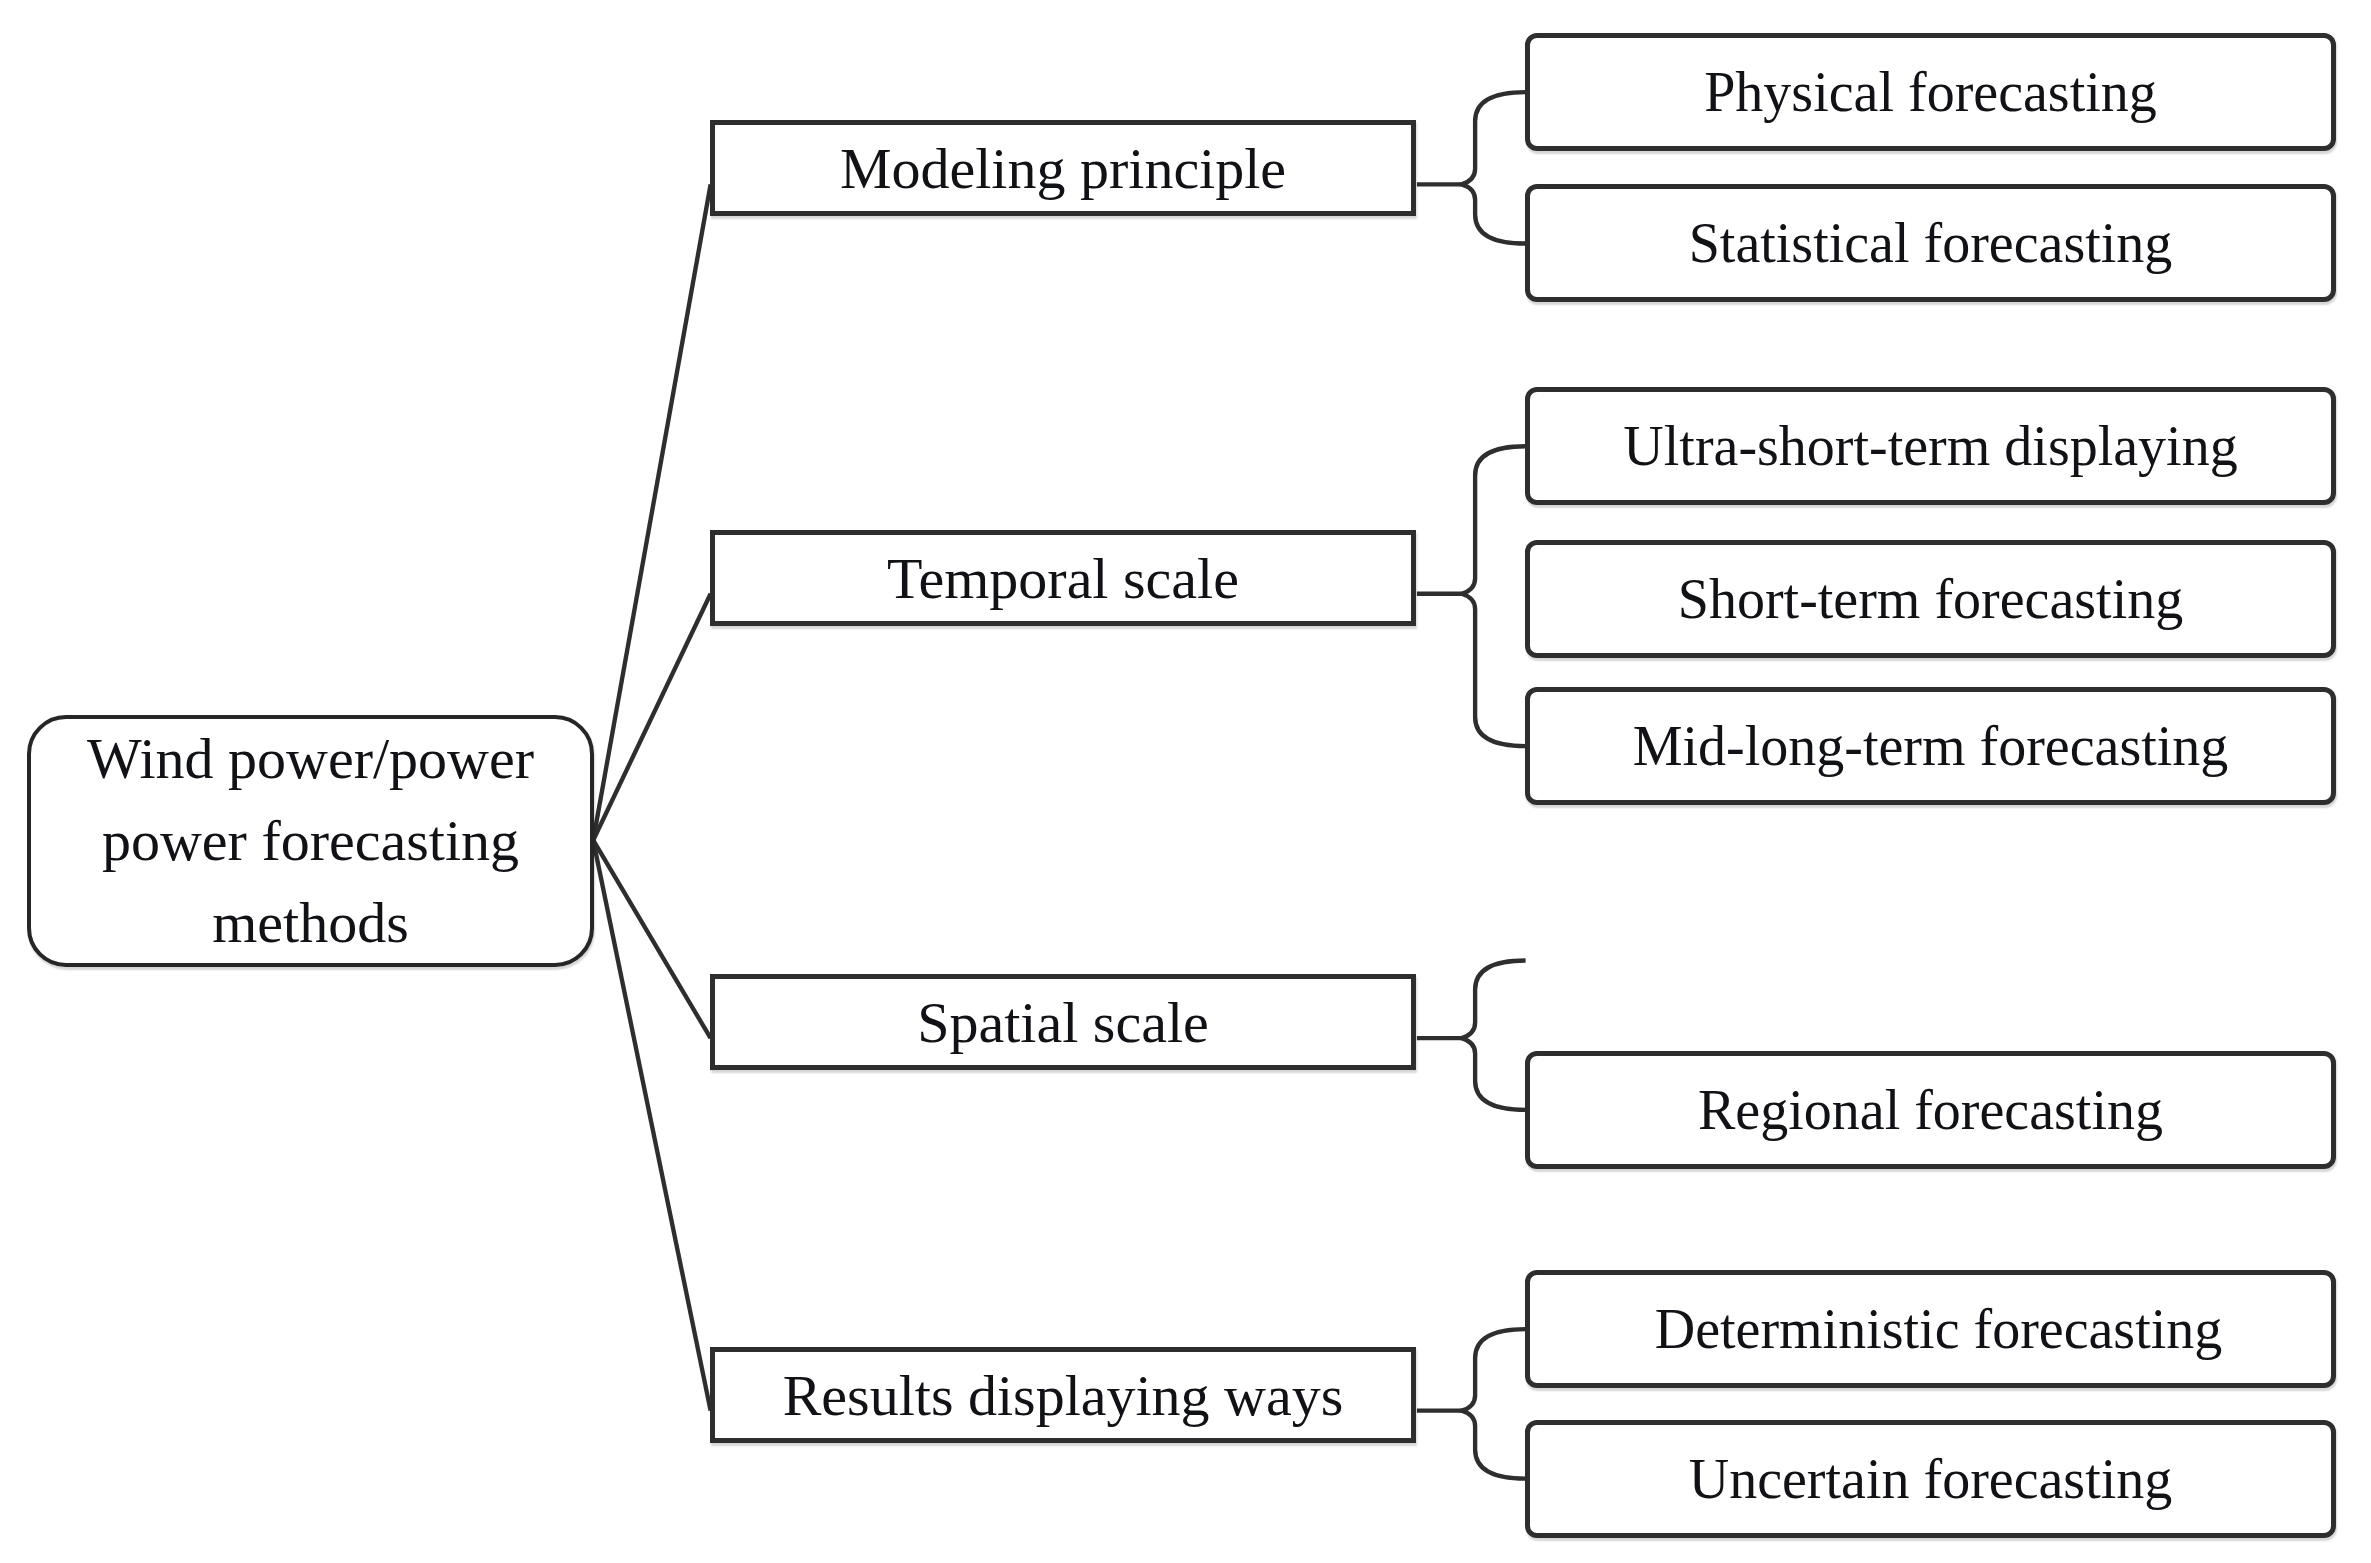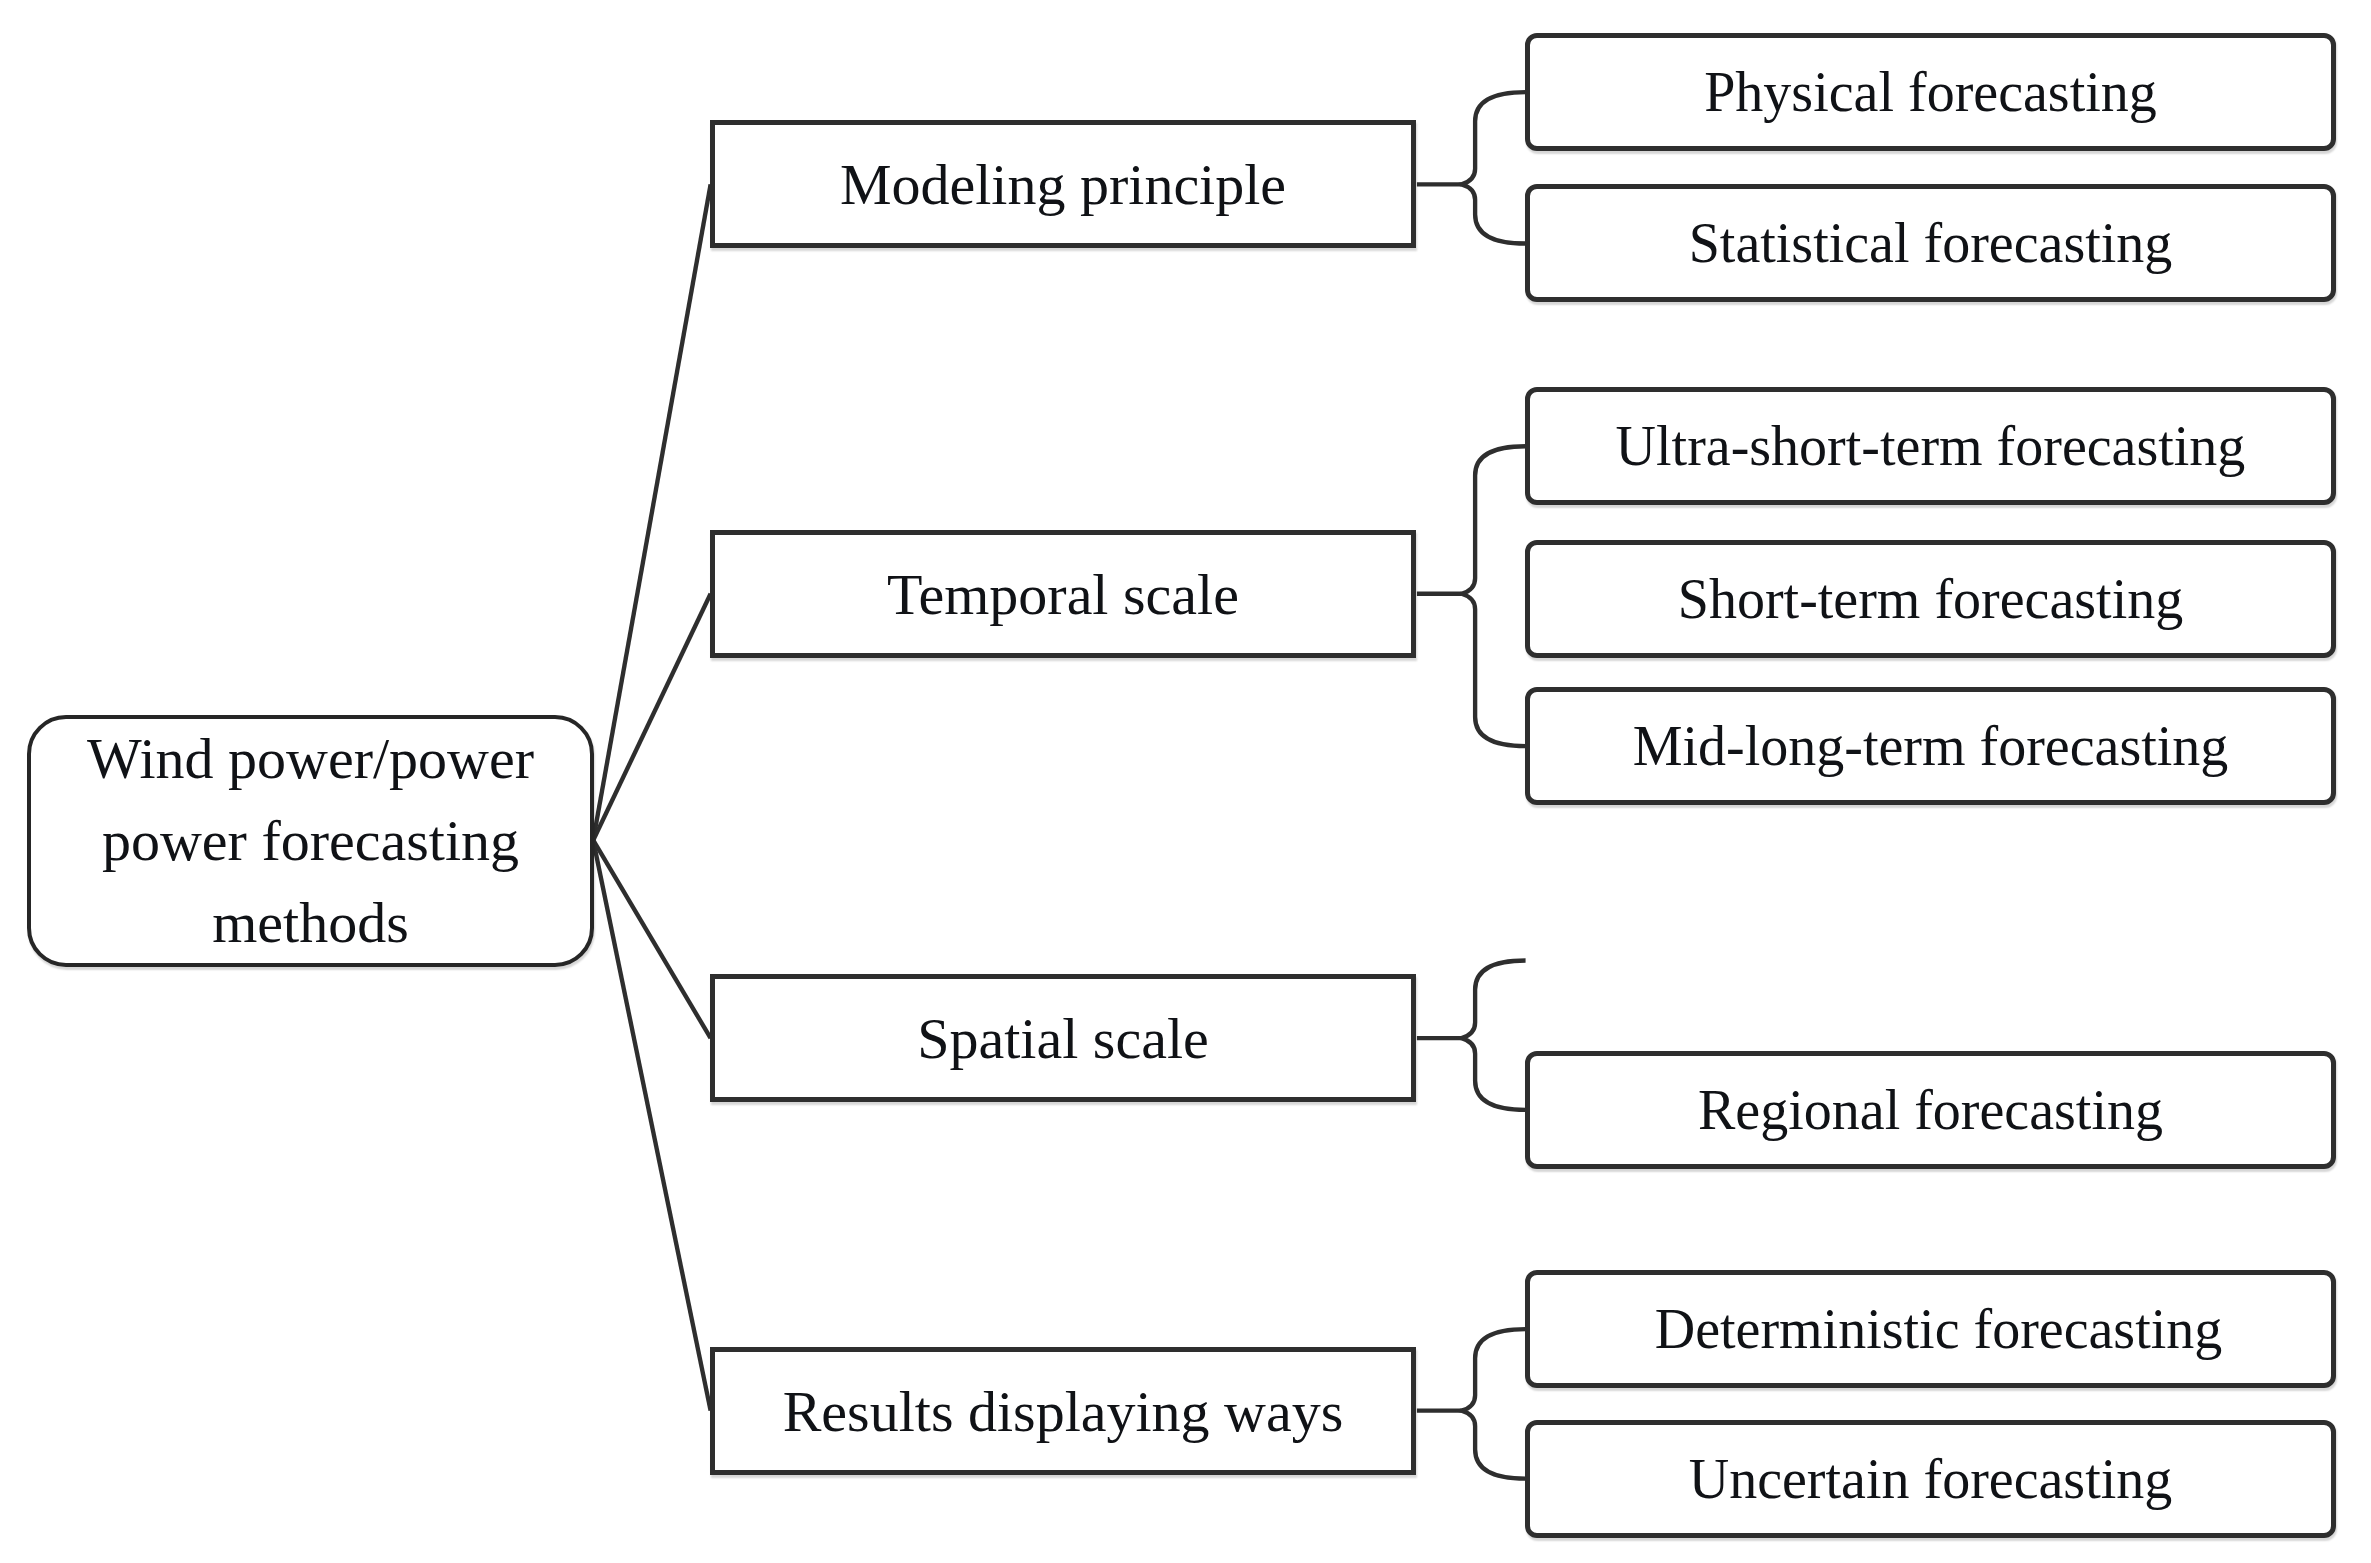--- a/index.html
+++ b/index.html
@@ -29,21 +29,21 @@
     z-index:2;
     box-shadow:1px 2.9px 1.9px rgba(0,0,0,0.16);
   }
   .root{
     left:27px;top:715px;width:567px;height:252px;
     border:4.9px solid #262626;border-radius:39px;
     font-size:58px;line-height:82px;
     white-space:pre-line;
   }
   .branch{
-    left:710px;width:706px;height:128px;
+    left:710px;width:706px;height:96px;
     border:5.8px solid #2e2e2e;
     font-size:58px;
   }
   .leaf{
     left:1525px;width:811px;height:118px;
     border:5.8px solid #2e2e2e;border-radius:12px;
     font-size:56px;
   }
   .b1{top:120px;} .b2{top:530px;} .b3{top:974px;} .b4{top:1347px;}
   .c11{top:33px;}  .c12{top:184px;}
@@ -83,21 +83,21 @@
 methods</div>
 
   <div class="node branch b1">Modeling principle</div>
   <div class="node branch b2">Temporal scale</div>
   <div class="node branch b3">Spatial scale</div>
   <div class="node branch b4">Results displaying ways</div>
 
   <div class="node leaf c11">Physical forecasting</div>
   <div class="node leaf c12">Statistical forecasting</div>
 
-  <div class="node leaf c21">Ultra-short-term forecasting</div>
+  <div class="node leaf c21">Ultra-short-term displaying</div>
   <div class="node leaf c22">Short-term forecasting</div>
   <div class="node leaf c23">Mid-long-term forecasting</div>
 
   <div class="node leaf c32">Regional forecasting</div>
 
   <div class="node leaf c41">Deterministic forecasting</div>
   <div class="node leaf c42">Uncertain forecasting</div>
 
 </div>
 

